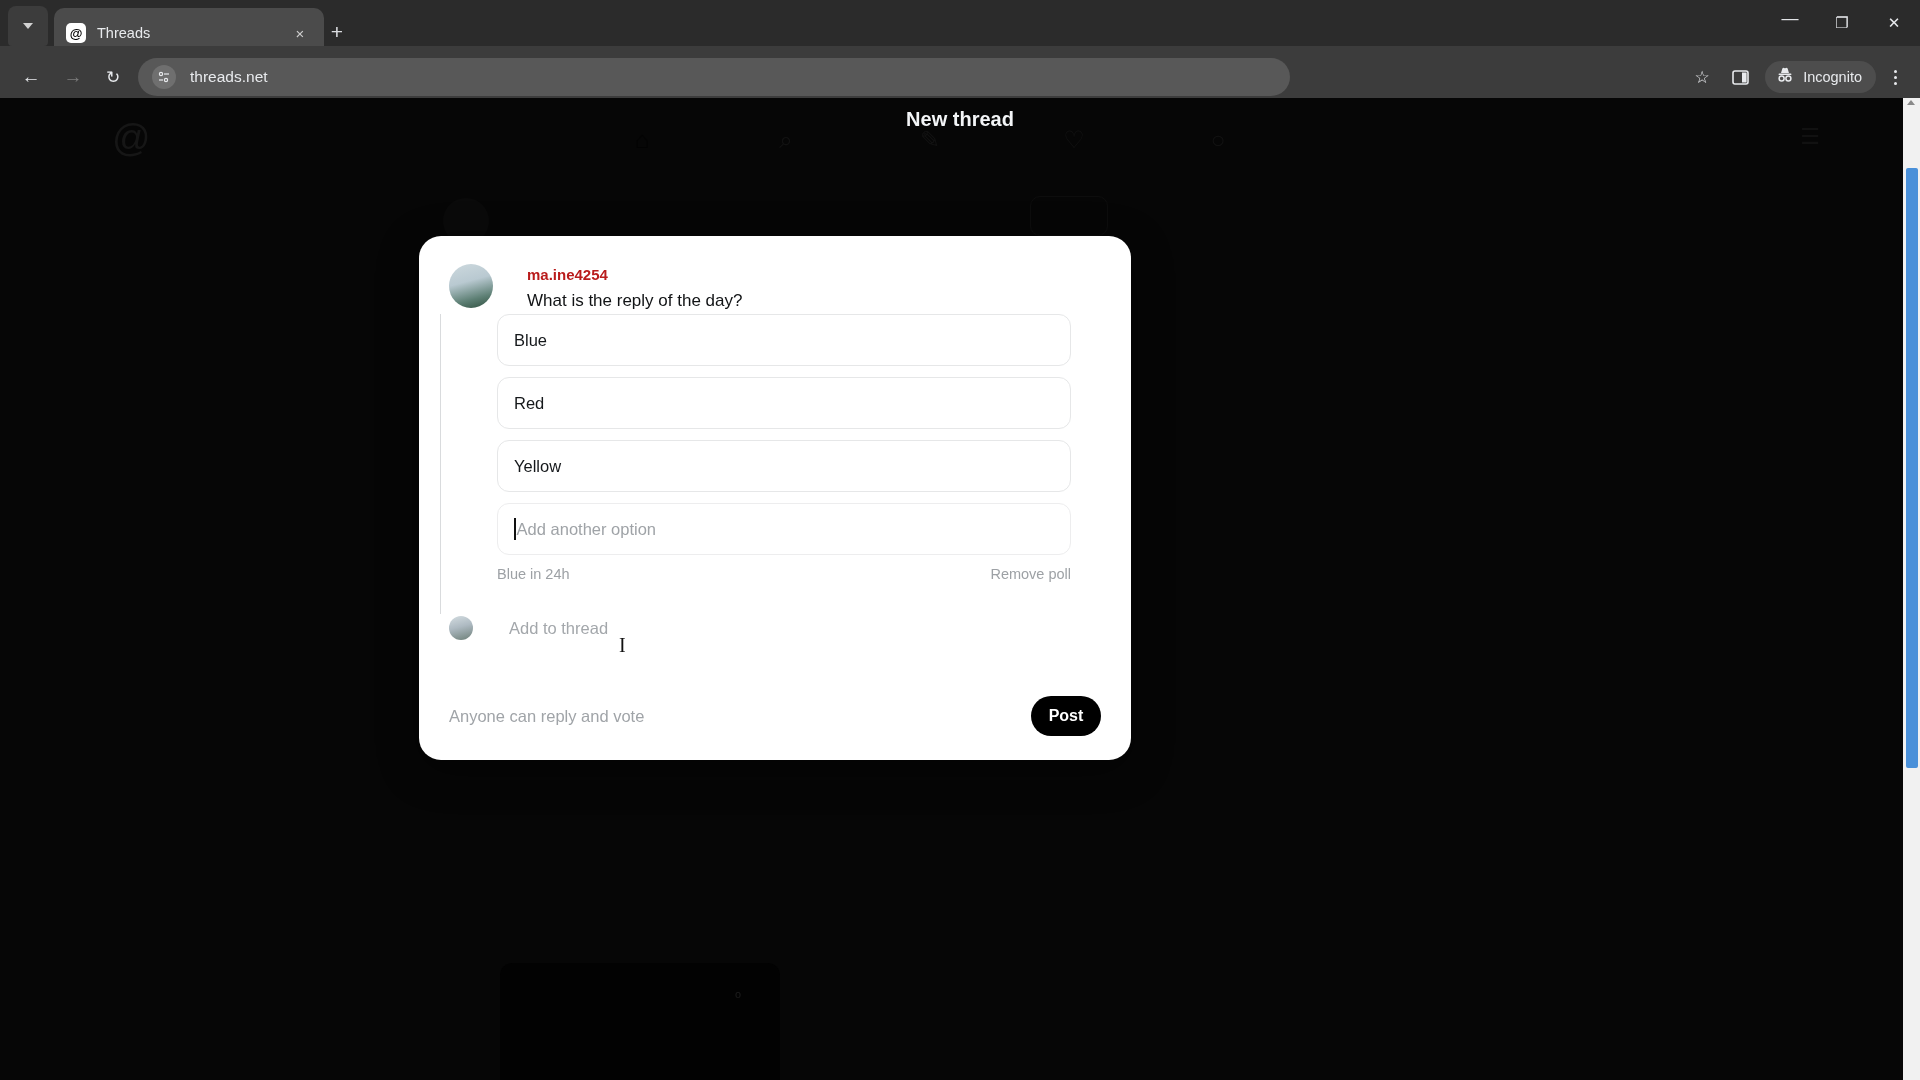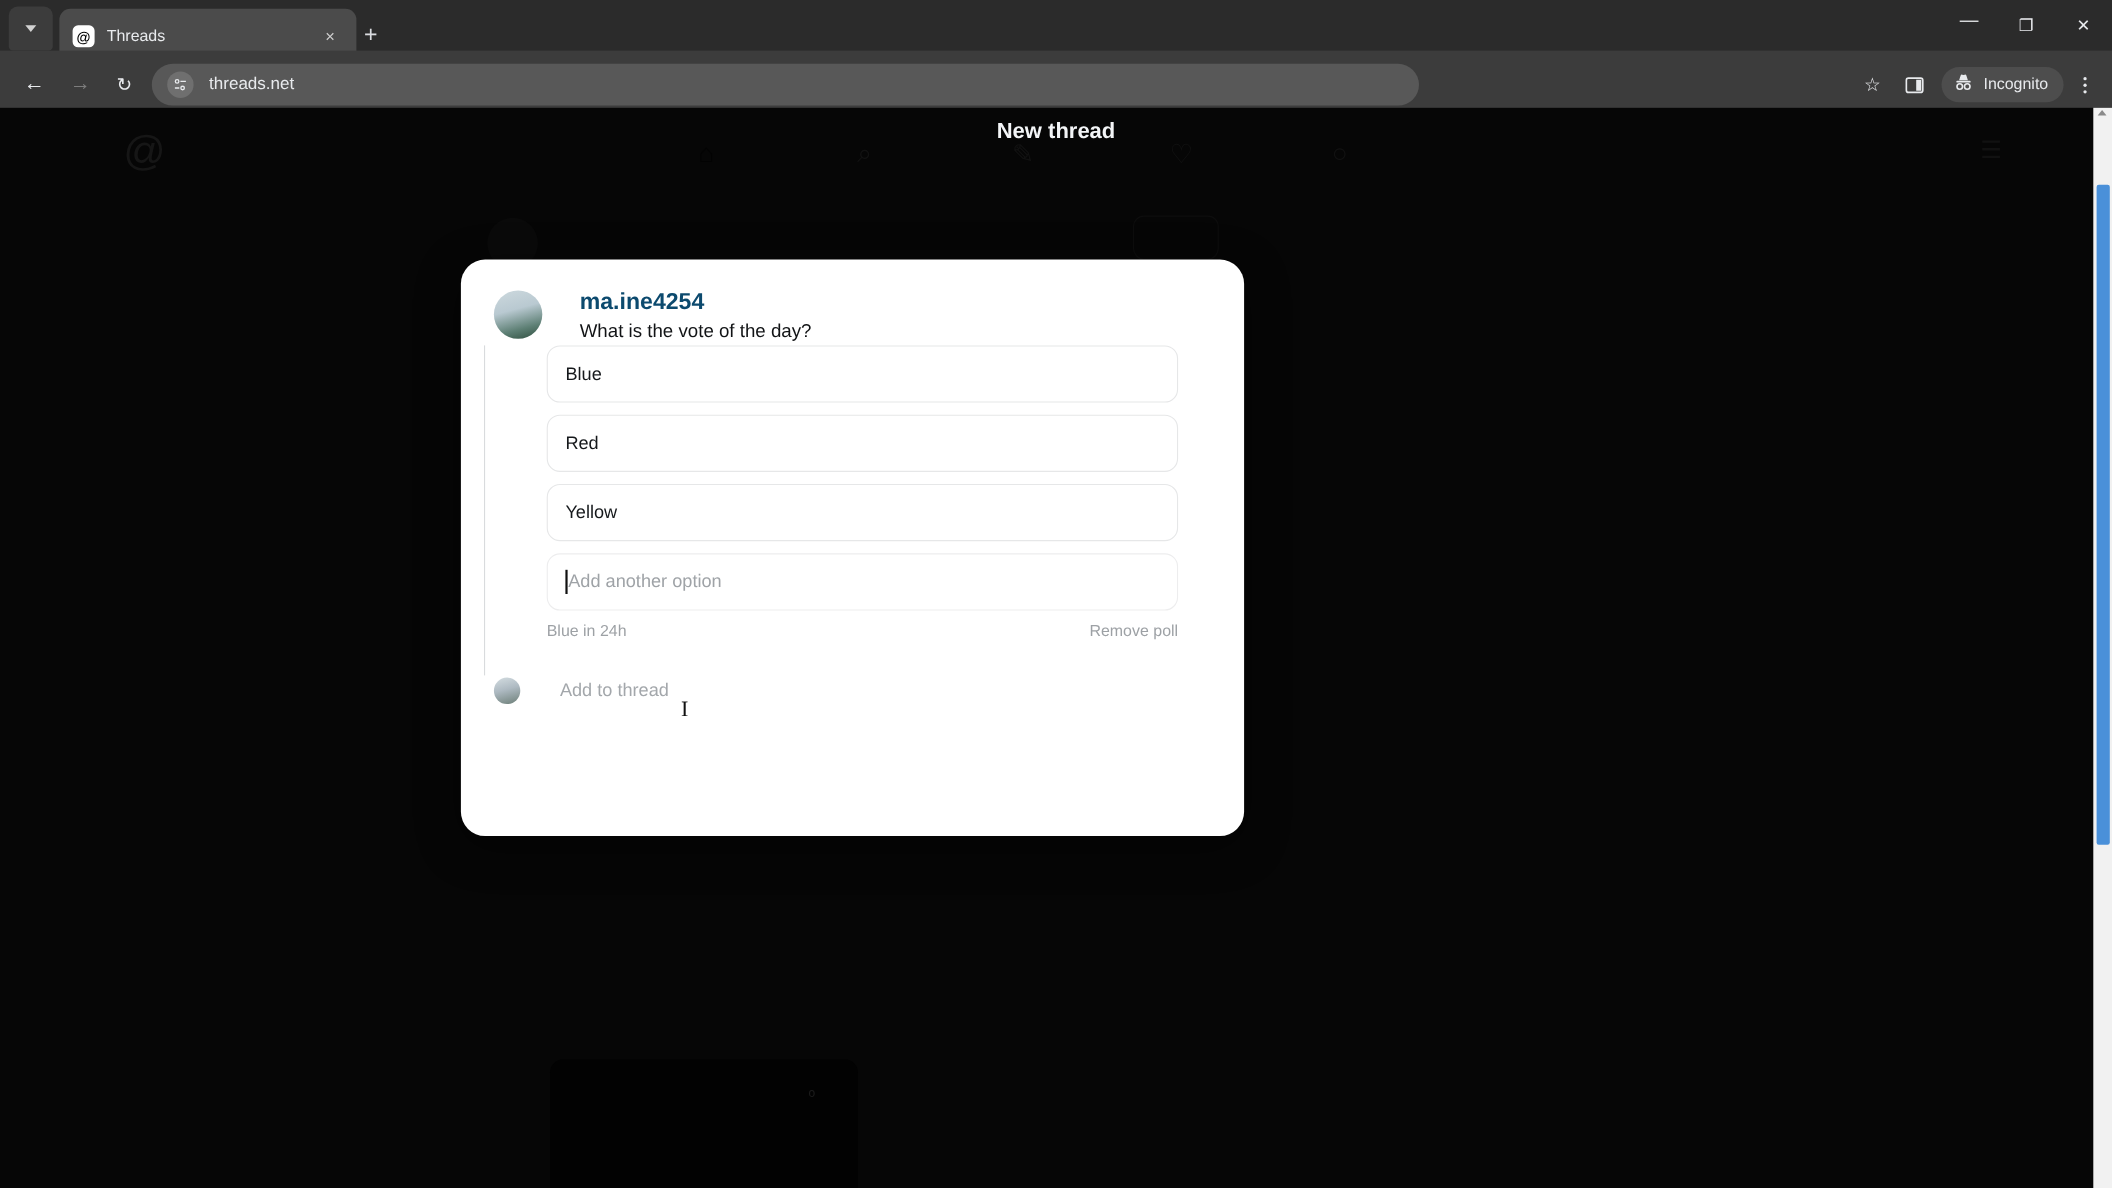--- a/index.html
+++ b/index.html
@@ -136,21 +136,21 @@
     box-shadow: 0 10px 40px rgba(0,0,0,0.45);
   }
 
   .composer { position: absolute; left: 30px; top: 28px; width: 652px; }
   .c-head { display: flex; }
   .avatar {
     width: 44px; height: 44px; border-radius: 50%; flex: none; overflow: hidden;
     background: linear-gradient(165deg,#cdd9de 0%,#b9c9d1 40%,#5d7f74 75%,#2e4d3d 100%);
   }
   .c-text { margin-left: 34px; padding-top: 1px; }
-  .uname { color: #0c4a6e; font-size: 21px; font-weight: bold; line-height: 20px; }
+  .uname { color: #b91c1c; font-size: 15px; font-weight: bold; line-height: 20px; }
   .qtext { color: #111315; font-size: 17px; line-height: 24px; margin-top: 4px; }
 
   .thread-line {
     position: absolute; left: 21px; top: 78px; width: 1px; height: 300px;
     background: #d9dbdd;
   }
 
   .poll { position: absolute; left: 78px; top: 78px; width: 574px; }
   .opt {
     height: 52px; border: 1px solid #e6e7e8; border-radius: 12px;
@@ -277,21 +277,21 @@
 
   <div class="modal-title">New thread</div>
 
   <div class="modal">
 
     <div class="composer">
       <div class="c-head">
         <div class="avatar"></div>
         <div class="c-text">
           <div class="uname">ma.ine4254</div>
-          <div class="qtext">What is the vote of the day?</div>
+          <div class="qtext">What is the reply of the day?</div>
         </div>
       </div>
     </div>
 
     <div class="thread-line"></div>
 
     <div class="poll">
       <div class="opt">
         <span class="opt-text">Blue</span>
       </div>
@@ -310,20 +310,24 @@
         <span class="ends">Blue in 24h</span>
         <span class="removepoll">Remove poll</span>
       </div>
     </div>
 
     <div class="addthread">
       <span class="at-av"></span>
       <span class="at-label">Add to thread</span>
     </div>
 
+    <div class="modal-foot">
+      <span class="perm">Anyone can reply and vote</span>
+      <button class="post-btn">Post</button>
+    </div>
   </div>
 
   <div class="sbar">
     <div class="sbar-up"></div>
     <div class="sbar-thumb"></div>
   </div>
 
   <div class="cursor-ibeam">I</div>
 
 </div>

